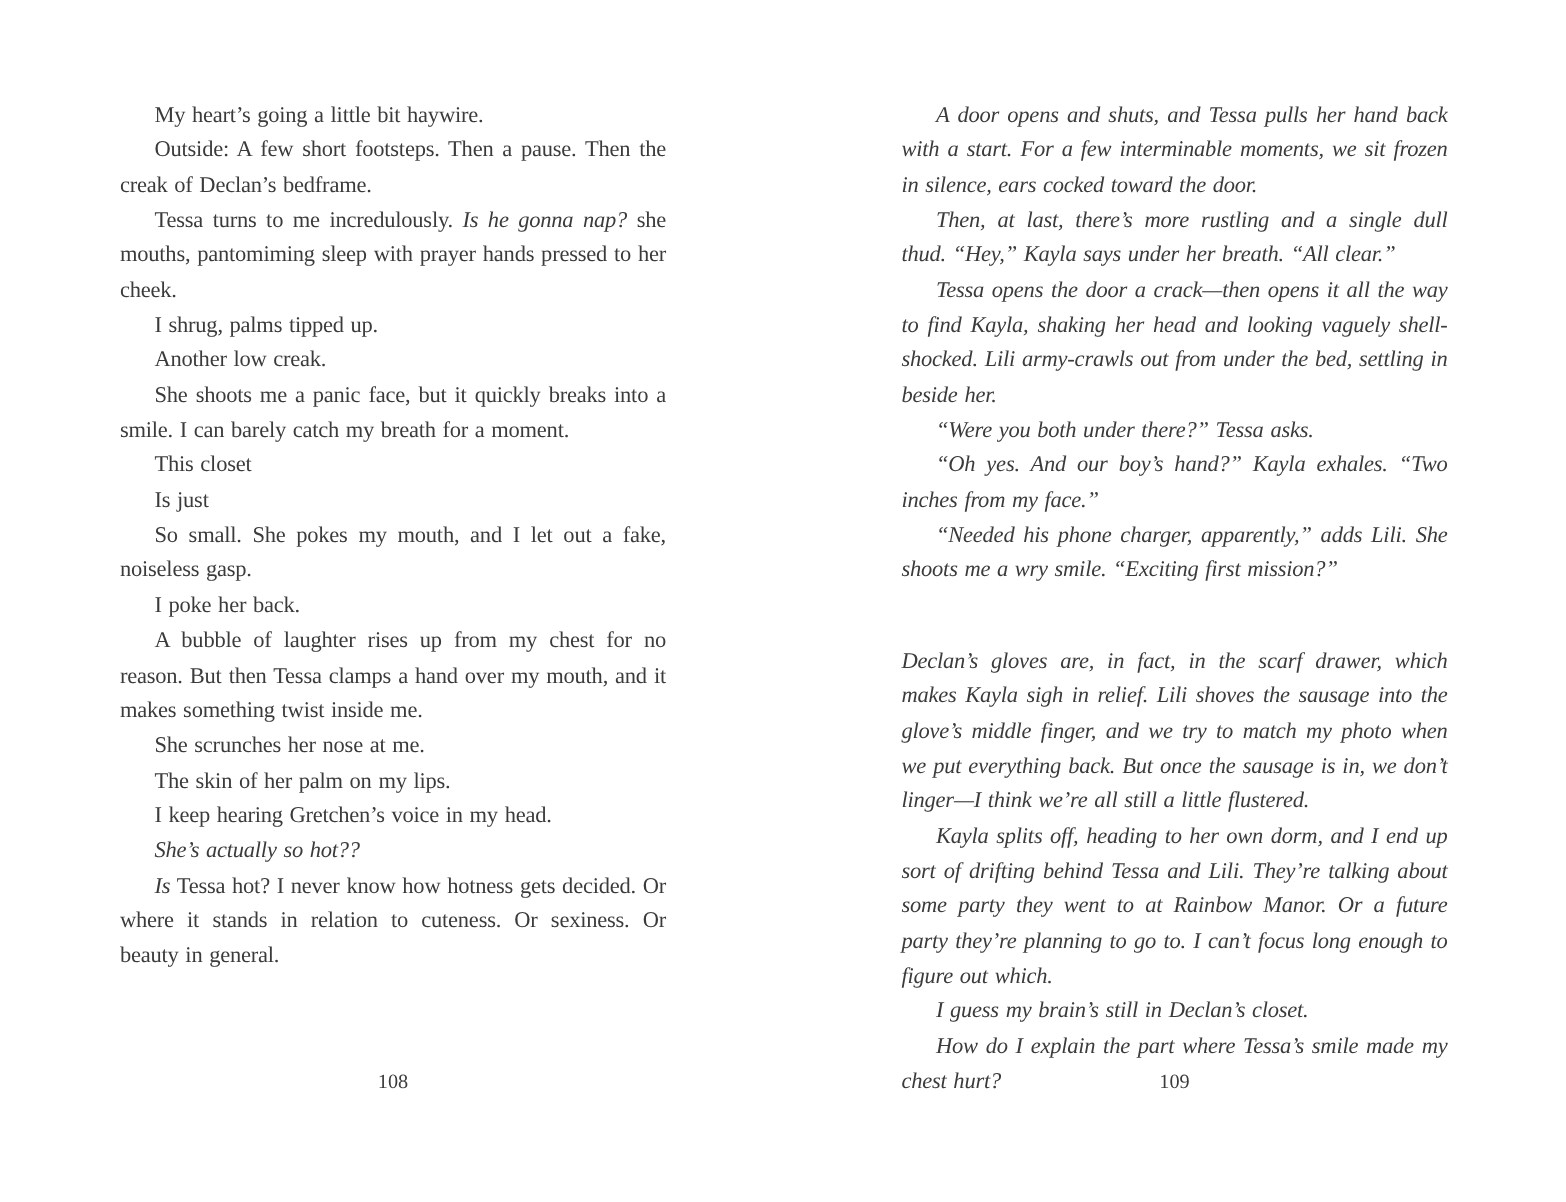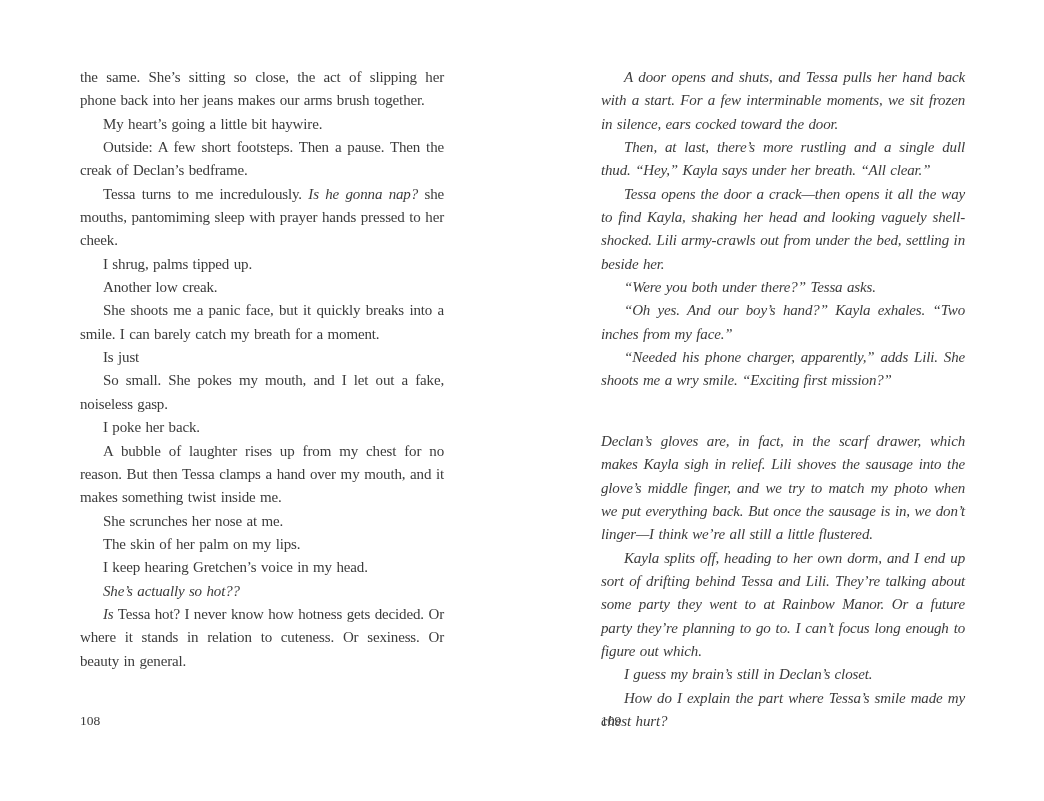--- a/index.html
+++ b/index.html
@@ -35,40 +35,40 @@
     text-justify: inter-word;
     word-spacing: 0.06em;
   }
   .para.indent { text-indent: 23px; }
   .para.section-break { margin-top: 37px; }
   .para em { }
   .page-number {
     position: absolute;
     top: 712px;
     width: 364px;
-    text-align: left;
+    text-align: center;
     font-size: 13.5px;
     line-height: 17px;
     color: var(--text, #3b3b3b);
   }
   .page-number.left  { left: 80px; }
   .page-number.right { left: 601px; }
 </style>
 </head>
 <body style="--bg: #ffffff; --text: #3b3b3b;">
 
 <div class="spread">
   <div class="page-text left">
-      <p class="para"><span>the same. She’s sitting so close, the act of slipping her phone back into her jeans makes our arms brush together.</span></p>
       <p class="para indent"><span>My heart’s going a little bit haywire.</span></p>
       <p class="para indent"><span>Outside: A few short footsteps. Then a pause. Then the creak of Declan’s bedframe.</span></p>
       <p class="para indent"><span>Tessa turns to me incredulously. </span><em>Is he gonna nap?</em><span> she mouths, pantomiming sleep with prayer hands pressed to her cheek.</span></p>
       <p class="para indent"><span>I shrug, palms tipped up.</span></p>
       <p class="para indent"><span>Another low creak.</span></p>
       <p class="para indent"><span>She shoots me a panic face, but it quickly breaks into a smile. I can barely catch my breath for a moment.</span></p>
+      <p class="para indent"><span>This closet</span></p>
       <p class="para indent"><span>Is just</span></p>
       <p class="para indent"><span>So small. She pokes my mouth, and I let out a fake, noiseless gasp.</span></p>
       <p class="para indent"><span>I poke her back.</span></p>
       <p class="para indent"><span>A bubble of laughter rises up from my chest for no reason. But then Tessa clamps a hand over my mouth, and it makes something twist inside me.</span></p>
       <p class="para indent"><span>She scrunches her nose at me.</span></p>
       <p class="para indent"><span>The skin of her palm on my lips.</span></p>
       <p class="para indent"><span>I keep hearing Gretchen’s voice in my head.</span></p>
       <p class="para indent"><em>She’s actually so hot??</em></p>
       <p class="para indent"><em>Is</em><span> Tessa hot? I never know how hotness gets decided. Or where it stands in relation to cuteness. Or sexiness. Or beauty in general.</span></p>
     </div>

